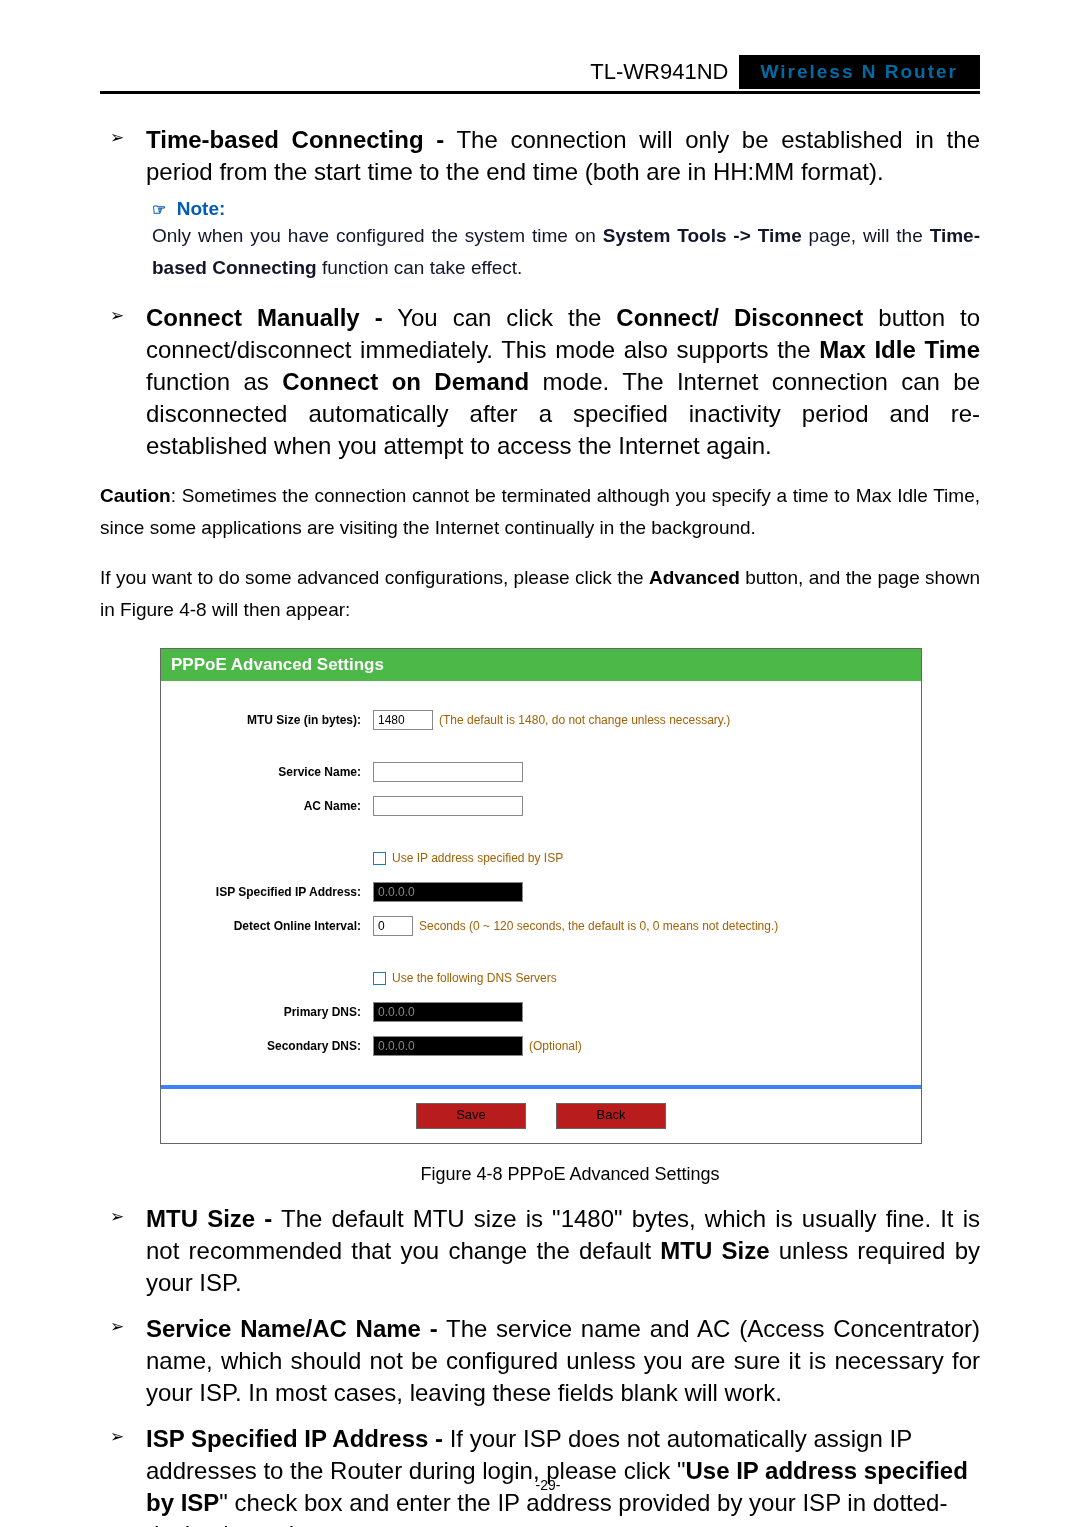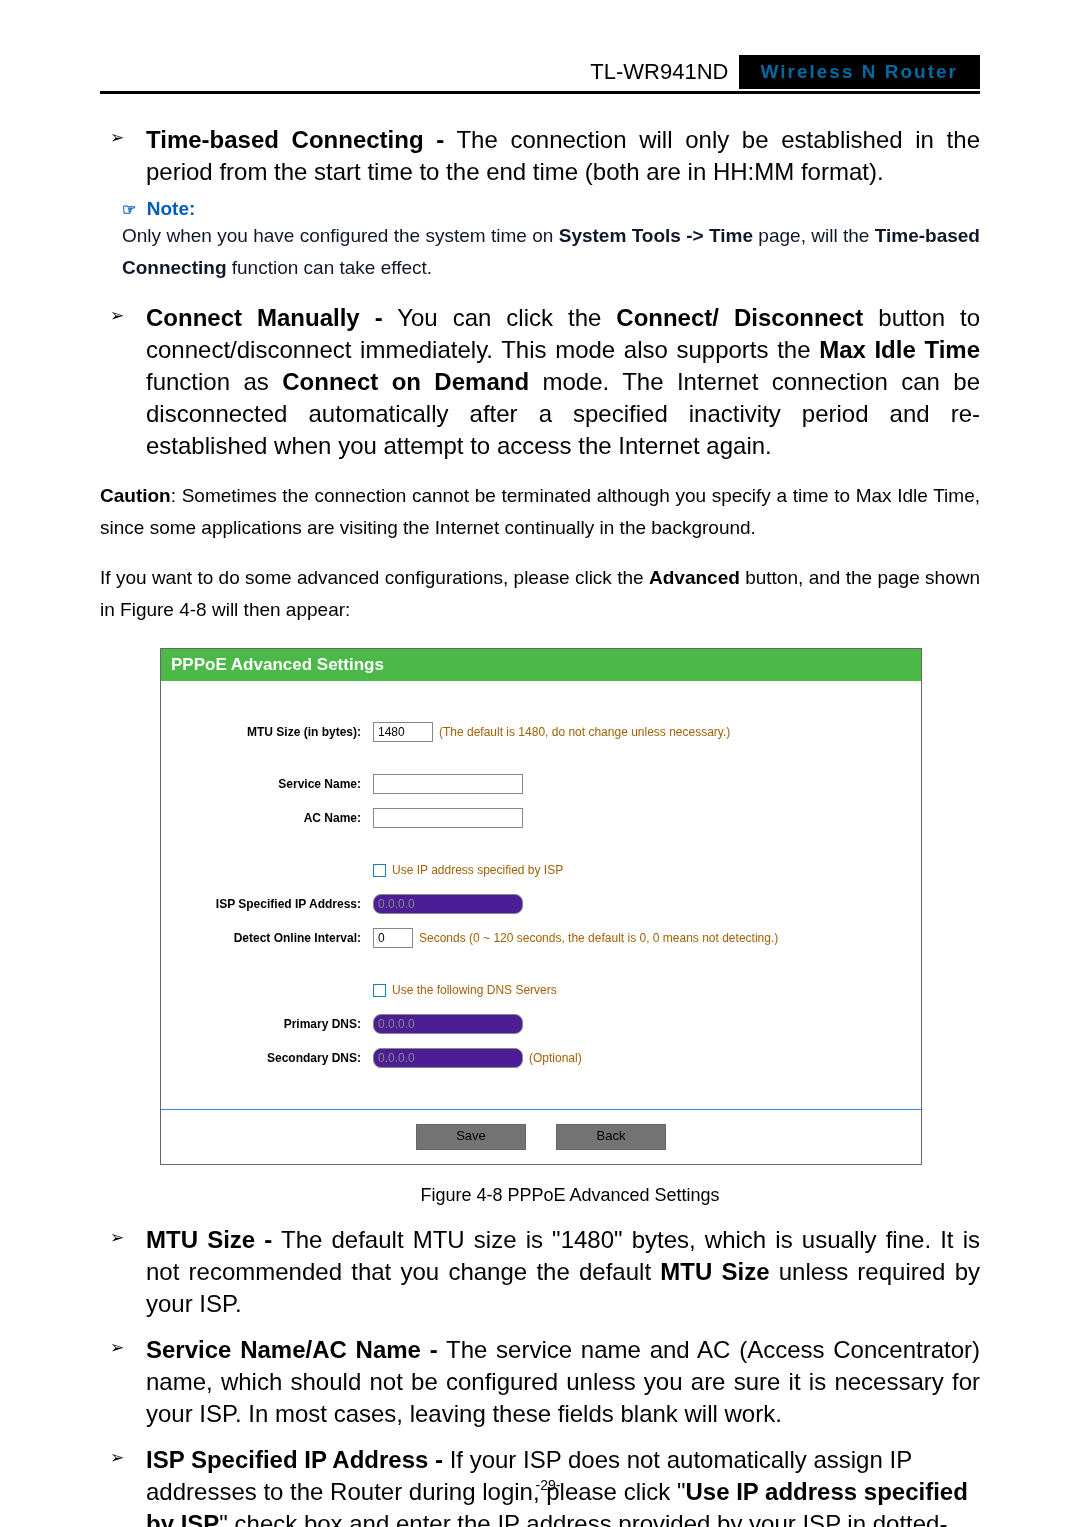--- a/index.html
+++ b/index.html
@@ -55,33 +55,33 @@
     width: 760px;
     font-family: Arial, Helvetica, sans-serif;
   }
   .pppoe-title {
     background: #4cb848;
     color: #fff;
     font-weight: bold;
     font-size: 17px;
     padding: 6px 10px;
   }
-  .pppoe-body { background:#fff; padding: 16px 0; border-bottom:1px solid #3b82f6;}
+  .pppoe-body { background:#fff; padding: 4px 0; border-bottom:4px solid #3b82f6;}
   .form-row { display:flex; align-items:center; padding: 4px 0; min-height:26px;}
   .form-lbl {
     width: 210px; text-align:right; font-size:12px; font-weight:bold; padding-right:10px; box-sizing:border-box;
   }
   .form-ctrl { flex:1; display:flex; align-items:center; font-size:12px; gap:6px; padding-left:2px;}
   .txt-in { border:1px solid #888; height:20px; padding:0 4px; font-size:12px; box-sizing:border-box;}
-  .txt-dis { color:#888; background:#4c1d95;border-radius:8px;}
+  .txt-dis { color:#888; background:#000000;}
   .chk { width:13px; height:13px; border:1px solid #137ec1; display:inline-block; box-sizing:border-box;}
   .hint { font-size:12px; color:#a16207; }
   .spacer-row { height:18px; }
   .btn-row { display:flex; justify-content:center; gap:30px; padding:14px 0;}
-  .btn { border:1px solid #666; background:#737373; min-width:80px; height:24px; font-size:13px; text-align:center; line-height:22px; padding:0 14px;}
+  .btn { border:1px solid #666; background:#b91c1c; min-width:80px; height:24px; font-size:13px; text-align:center; line-height:22px; padding:0 14px;}
   .fig-cap { text-align:center; font-size:18px; margin-top:20px;}
   .pgnum { text-align:center; font-size:14px; position:absolute; bottom:34px; left:16px; right:0;}
 </style>
 </head>
 <body>
 
 <div class="page">
 
   <div class="hdr">
     <span class="hdr-model">TL-WR941ND</span>
@@ -90,21 +90,21 @@
 
   <div class="content">
 
     <div class="bullet-row" style="margin-left:10px;">
       <div class="bullet">➢</div>
       <div class="bullet-body">
         <b>Time-based Connecting -</b><span> The connection will only be established in the period from the start time to the end time (both are in HH:MM format).</span>
       </div>
     </div>
 
-    <div style="margin-left:22px; margin-top:10px;">
+    <div style="margin-left:52px; margin-top:10px;">
       <div>
         <span class="note-icon">☞</span>
         <span class="note-head">Note:</span>
       </div>
       <div class="note-body">
         <span>Only when you have configured the system time on </span><b>System Tools -&gt; Time</b><span> page, will the </span><b>Time-based Connecting</b><span> function can take effect.</span>
       </div>
     </div>
 
     <div class="bullet-row" style="margin-left:10px; margin-top:4px;">

